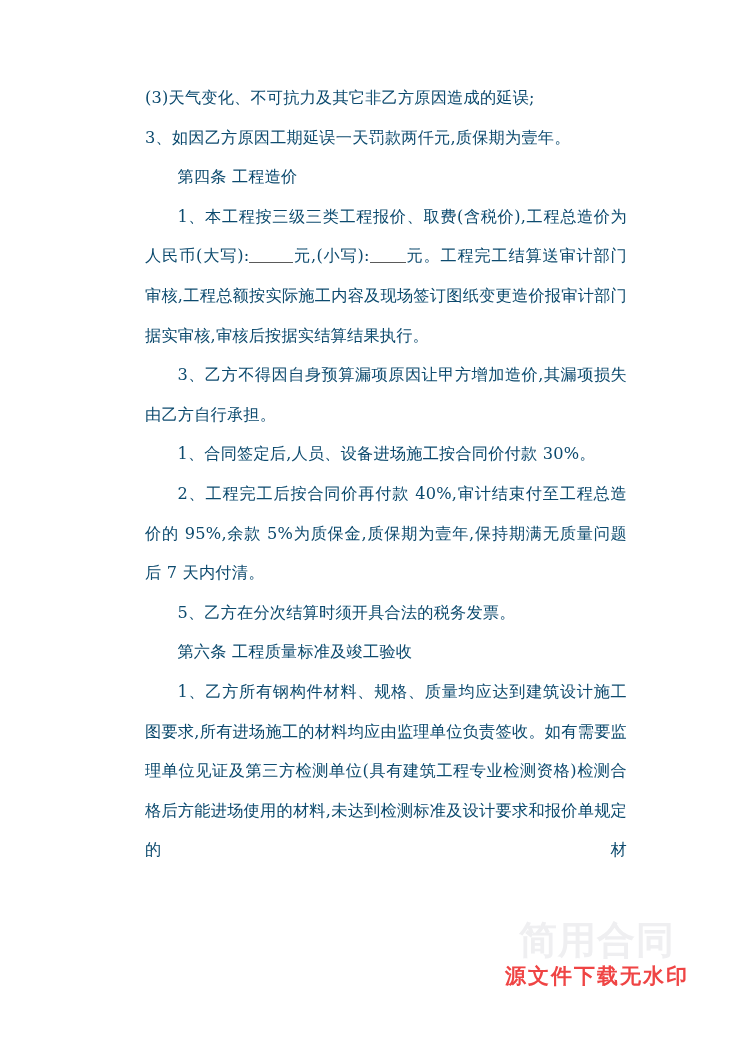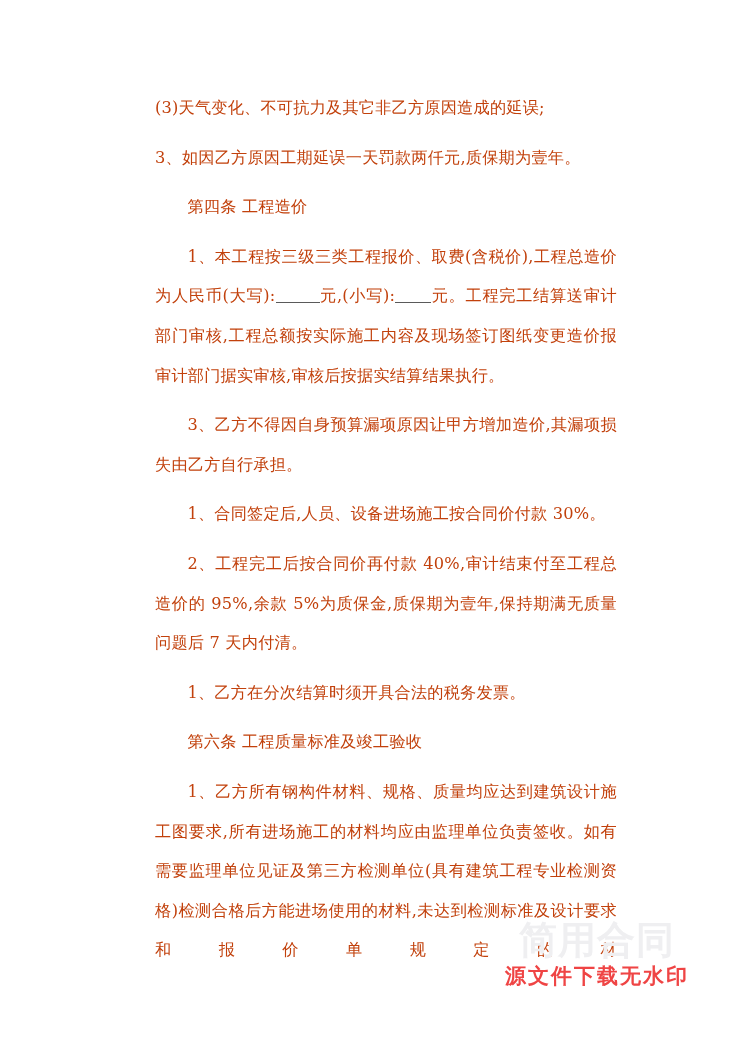--- a/index.html
+++ b/index.html
@@ -21,25 +21,25 @@
   }
   .doc-body {
     position: absolute;
     left: 145px;
     top: 78px;
     width: 482px;
   }
   .para {
     font-size: 16.2px;
     line-height: 39.6px;
-    color: #c2410c;
+    color: #0c4a6e;
     text-align: justify;
     text-justify: inter-character;
     letter-spacing: 0.2px;
-    margin: 10px;
+    margin: 0;
     word-break: break-all;
     font-family: "DejaVu Serif", "Liberation Serif", serif;
   }
   .para.indent {
     text-indent: 2em;
   }
   .para.noindent {
     text-indent: 0;
   }
   .para.head {
@@ -122,21 +122,21 @@
 
     <p class="para indent">
       <span>1、合同签定后,人员、设备进场施工按合同价付款 30%。</span>
     </p>
 
     <p class="para indent">
       <span>2、工程完工后按合同价再付款 40%,审计结束付至工程总造价的 95%,余款 5%为质保金,质保期为壹年,保持期满无质量问题后 7 天内付清。</span>
     </p>
 
     <p class="para indent">
-      <span>1、乙方在分次结算时须开具合法的税务发票。</span>
+      <span>5、乙方在分次结算时须开具合法的税务发票。</span>
     </p>
 
     <p class="para head">
       <span>第六条  工程质量标准及竣工验收</span>
     </p>
 
     <p class="para indent full">
       <span>1、乙方所有钢构件材料、规格、质量均应达到建筑设计施工图要求,所有进场施工的材料均应由监理单位负责签收。如有需要监理单位见证及第三方检测单位(具有建筑工程专业检测资格)检测合格后方能进场使用的材料,未达到检测标准及设计要求和报价单规定的材</span>
     </p>
 

